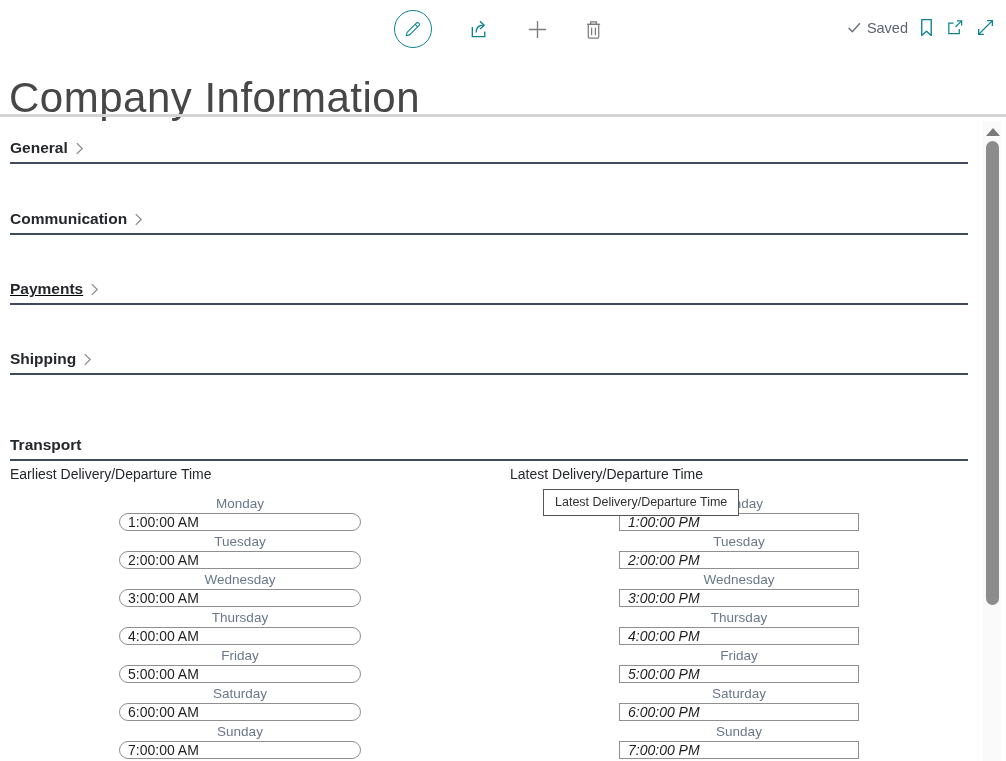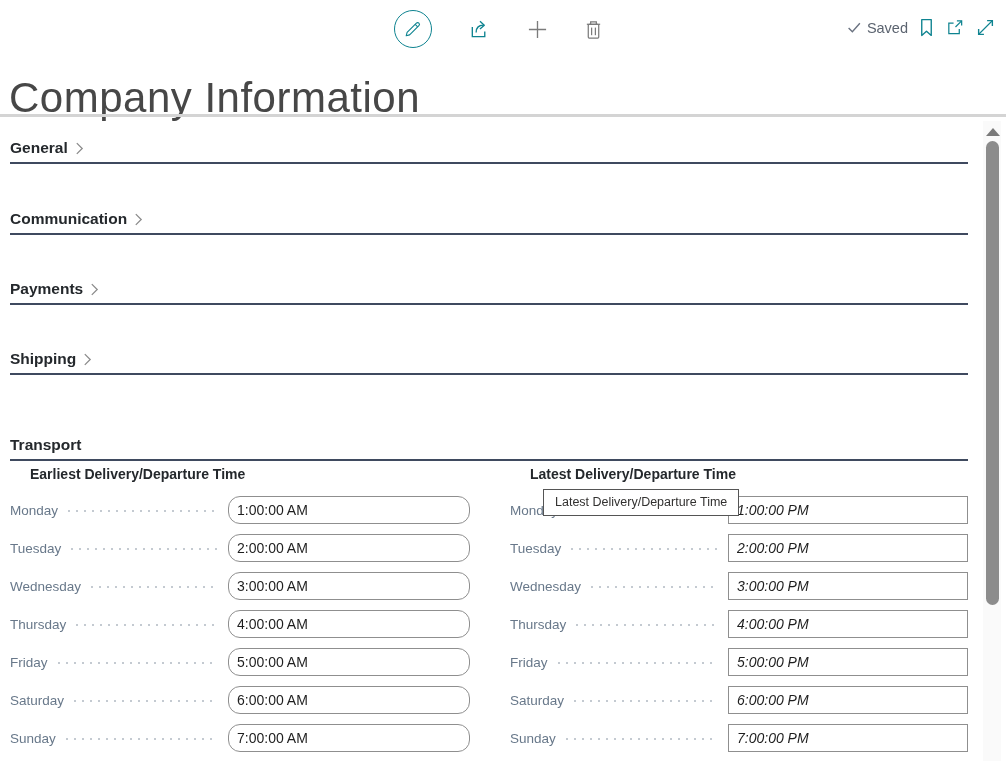--- a/index.html
+++ b/index.html
@@ -19,29 +19,29 @@
   
   .page-title { position:absolute; left:9px; top:50px; font-size:42px; font-weight:200;
     color:#474747; letter-spacing:0.5px; white-space:nowrap;margin-top:24px; }
   .top-divider { position:absolute; left:0; top:114px; width:1006px; height:3px; background:#d4d4d4; }
 
   
   .sec { position:absolute; left:10px; width:958px; }
   .sec .hdr { display:flex; align-items:center; gap:7px; padding-bottom:5px;
     border-bottom:2px solid #3f4a5f; cursor:pointer; }
   .sec .hdr span { font-size:15.5px; font-weight:bold; color:#24282c; }
-  .sec-0 { top:139px; } .sec-1 { top:210px;text-align:right; } .sec-2 { top:280px; }
+  .sec-0 { top:139px; } .sec-1 { top:210px;text-align:right; } .sec-2 { top:280px;text-decoration:underline; }
   .sec-3 { top:350px; } .sec-4 { top:436px; }
 
   
   .col { position:absolute; top:466px; }
   .col-left  { left:10px;  width:460px; }
   .col-right { left:510px; width:458px; }
-  .col-hdr { font-size:14px; font-weight:bold; color:#24282c; margin-bottom:14px;margin-left:20px; }
-  .frow { display:flex; align-items:center; height:28px; margin-bottom:10px; }
+  .col-hdr { font-size:14px; font-weight:normal; color:#24282c; margin-bottom:14px; }
+  .frow { display:flex; align-items:center; height:28px; margin-bottom:10px;flex-direction:column; }
   .frow .lbl { font-size:13.5px; color:#68788a; white-space:nowrap; }
   .dots { flex:1; height:4px; margin:2px 10px 0 9px;
     background-image:radial-gradient(circle at 2px 2px, #c4cad1 1.1px, transparent 1.5px);
     background-size:8px 4px; background-repeat:repeat-x; }
   .frow input { height:28px; border:1px solid #8f8f8f; background:#fff; font-size:14px;
     padding:0 8px; color:#1e1e1e; font-family:"Liberation Sans", sans-serif; }
   .col-left  .frow input { width:242px;border-radius:12px; }
   .col-right .frow input { width:240px;font-style:italic; }
 
   

